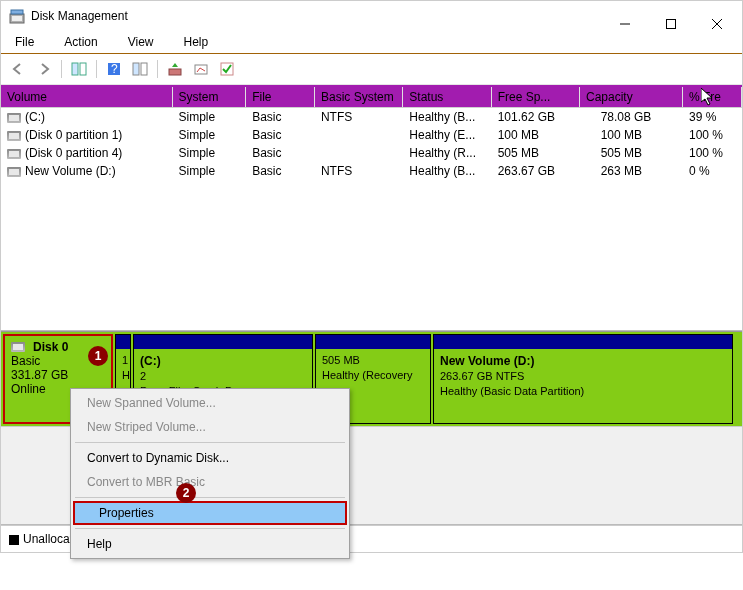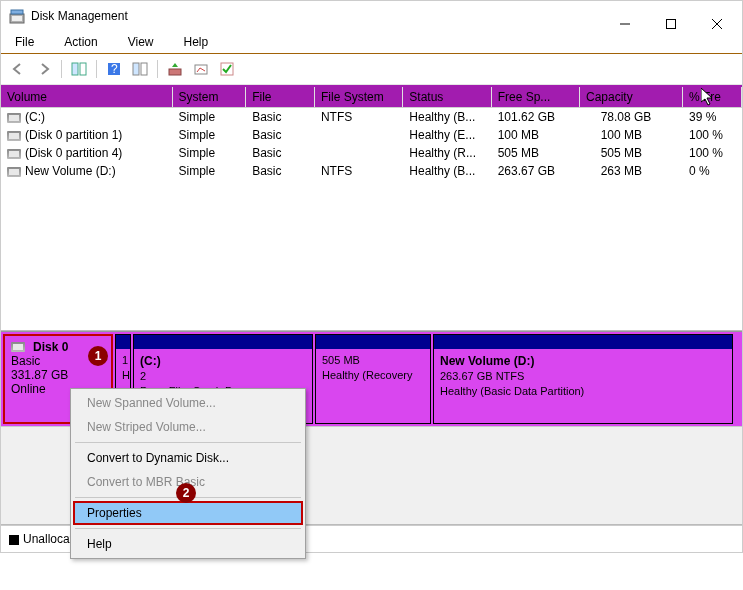--- a/index.html
+++ b/index.html
@@ -23,35 +23,35 @@
 .col-layout{width:75px}
 .col-type{width:70px}
 .col-fs{width:90px}
 .col-status{width:90px}
 .col-cap{width:105px}
 .col-free{width:90px}
 .col-pfree{width:60px}
 .vol-icon{display:inline-block;width:14px;height:10px;background:linear-gradient(#888,#bbb);border-radius:1px;margin-right:4px;vertical-align:middle;position:relative}
 .vol-icon::before{content:"";position:absolute;left:2px;top:2px;width:10px;height:6px;background:#e8e8e8}
 .midgap{height:150px}
-.diskpane{border-top:1px solid #999;padding:2px;background:#d946ef}
+.diskpane{border-top:1px solid #999;padding:2px;background:#84cc16}
 .diskrow{display:flex;height:90px}
 .diskhdr{width:110px;border:2px solid #000;border-right:1px solid #000;padding:4px 6px;position:relative}
 .diskhdr.selected{border:2px solid #c00000}
 .parts{flex:1;display:flex}
 .part{border:1px solid #000;margin-left:2px;display:flex;flex-direction:column}
 .part .bar{height:14px;background:#000090}
 .part .body{flex:1;padding:4px 6px;font-size:11px;line-height:1.35}
 .legend{border-top:1px solid #ccc;padding:6px 8px;display:flex;gap:16px;align-items:center}
 .sw{width:10px;height:10px;display:inline-block;margin-right:4px;vertical-align:middle}
-.ctxmenu{position:absolute;left:70px;top:388px;width:236px;background:#f0f0f0;border:1px solid #a0a0a0;box-shadow:2px 2px 4px rgba(0,0,0,.25);padding:2px}
+.ctxmenu{position:absolute;left:70px;top:388px;width:280px;background:#f0f0f0;border:1px solid #a0a0a0;box-shadow:2px 2px 4px rgba(0,0,0,.25);padding:2px}
 .ctxmenu .mi{padding:5px 14px;font-size:12px}
 .ctxmenu .mi.disabled{color:#888}
 .ctxmenu .msep{height:1px;background:#c8c8c8;margin:3px 2px}
-.ctxmenu .mi.hl{background:#91c9f7;border:2px solid #c00000;padding:3px 12px}
+.ctxmenu .mi.hl{background:#91c9f7;border:2px solid #c00000;padding:3px 24px}
 .badge{position:absolute;width:20px;height:20px;border-radius:50%;background:#8b0000;color:#fff;display:flex;align-items:center;justify-content:center;font-weight:bold;font-size:12px}
 .cursor{position:absolute;left:701px;top:88px;pointer-events:none}
 .diskpane-wrap{border-top:1px solid #bbb;border-bottom:1px solid #bbb}
 .graypane{background:#f0f0f0;height:98px;border-top:1px solid #ccc}
 </style>
 </head>
 <body>
 
 <div class="window">
   <div class="titlebar">
@@ -138,21 +138,21 @@
           <path d="M3 7 L6 10 L11 3" fill="none" stroke="#2a2" stroke-width="2"></path>
         </svg>
       </div>
   </div>
 
   <div class="table">
     <div class="thead">
       <div class="th col-vol">Volume</div>
       <div class="th col-layout">System</div>
       <div class="th col-type">File</div>
-      <div class="th col-fs">File System</div>
+      <div class="th col-fs">Basic System</div>
       <div class="th col-status">Status</div>
       <div class="th col-free">Free Sp...</div>
       <div class="th col-cap">Capacity</div>
       <div class="th col-pfree">% Fre</div>
     </div>
     <div class="tbody" id="vol-body">
         <div class="tr">
           <div class="td col-vol"><span class="vol-icon"></span>(C:)</div>
           <div class="td col-layout">Simple</div>
           <div class="td col-type">Basic</div>

